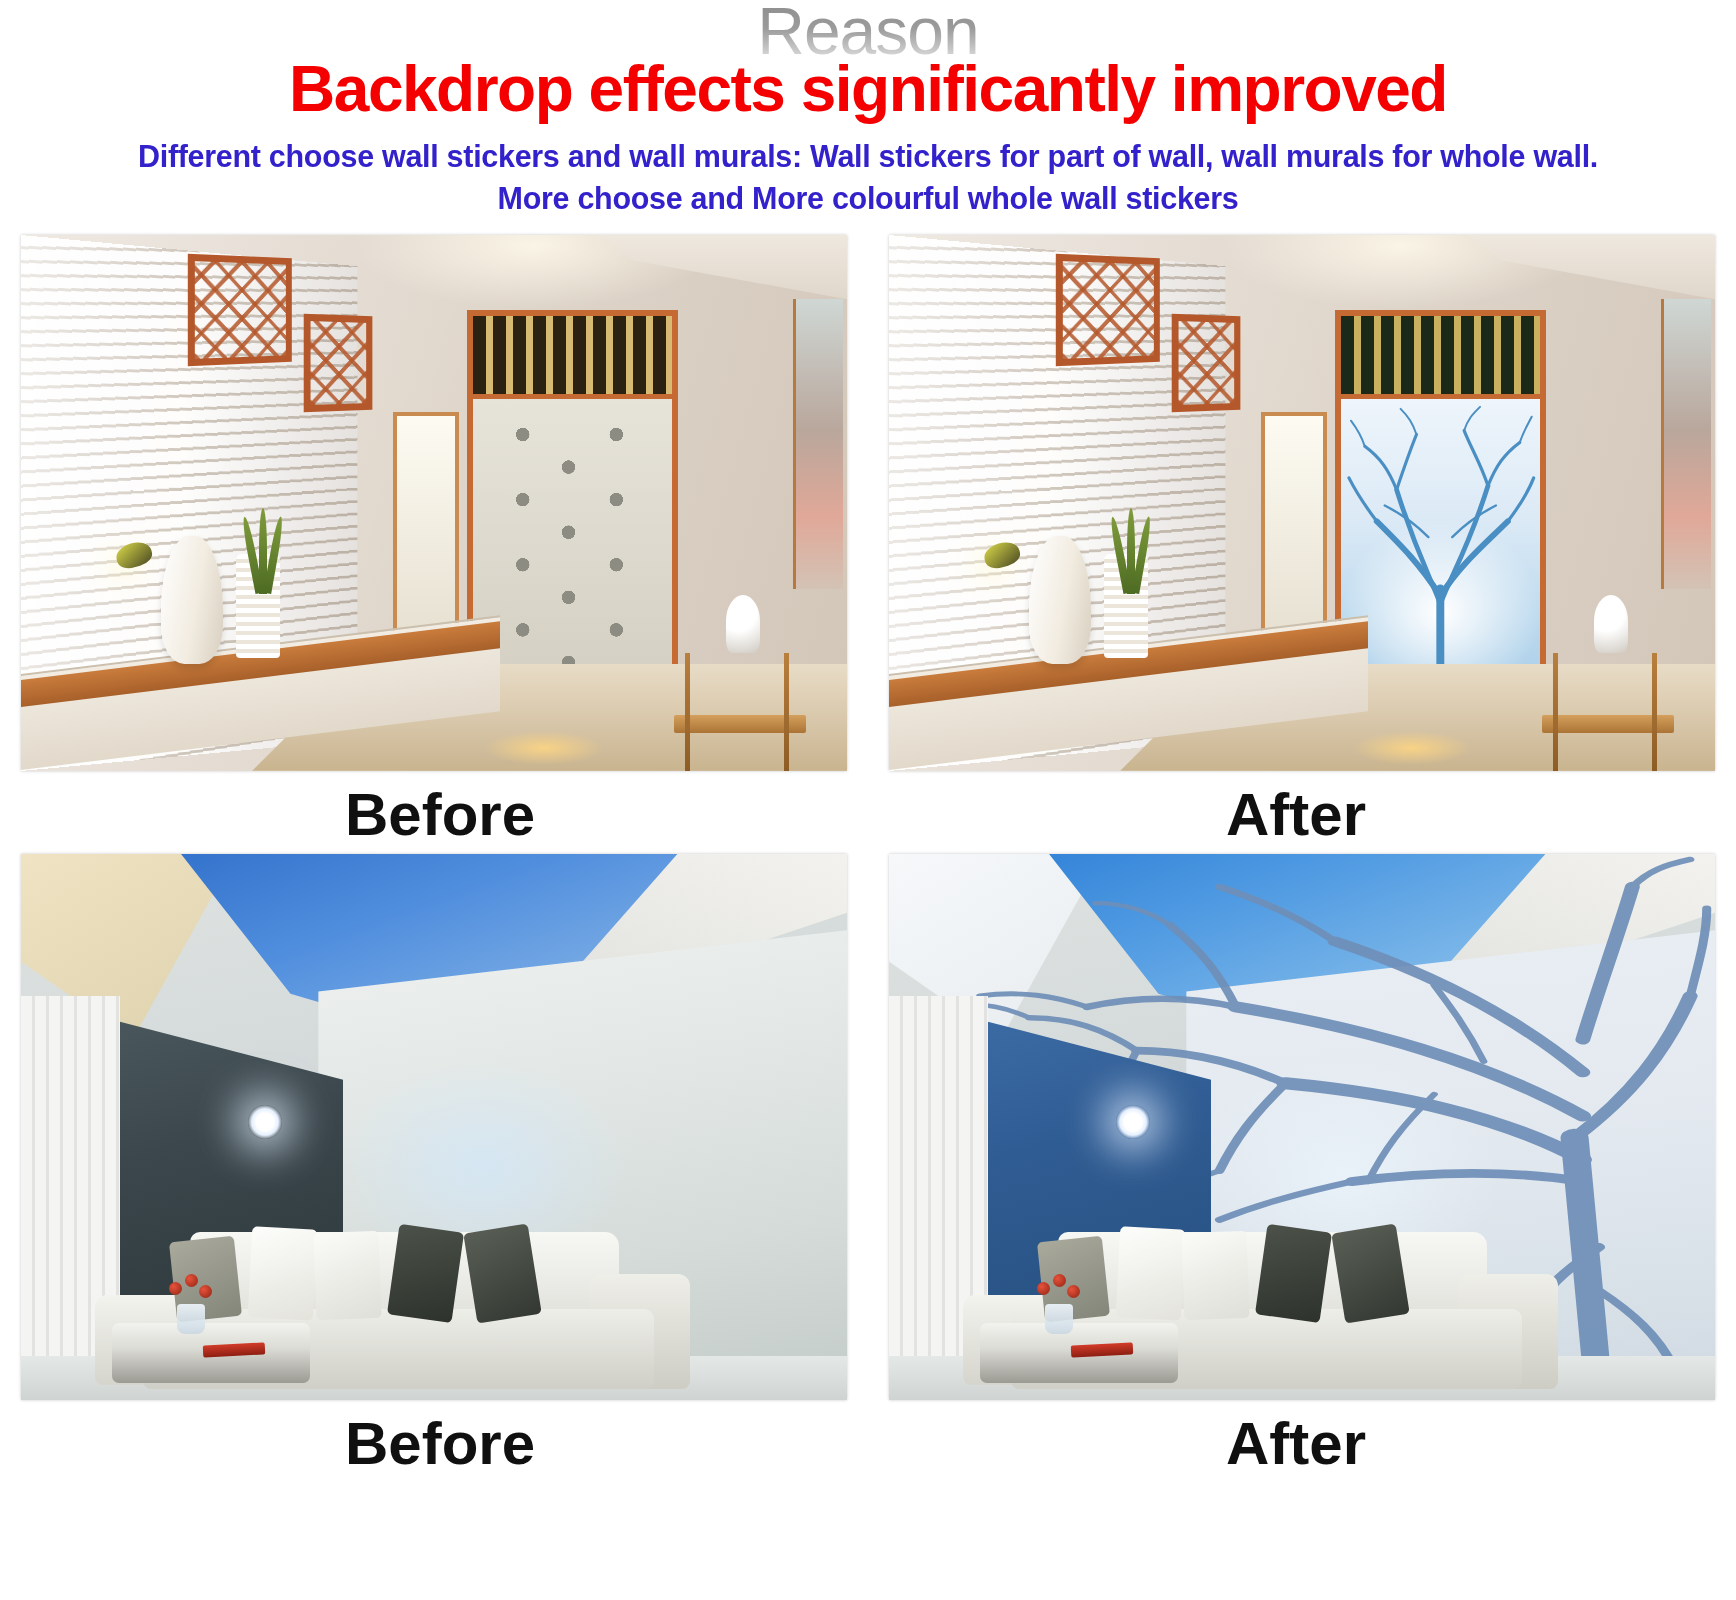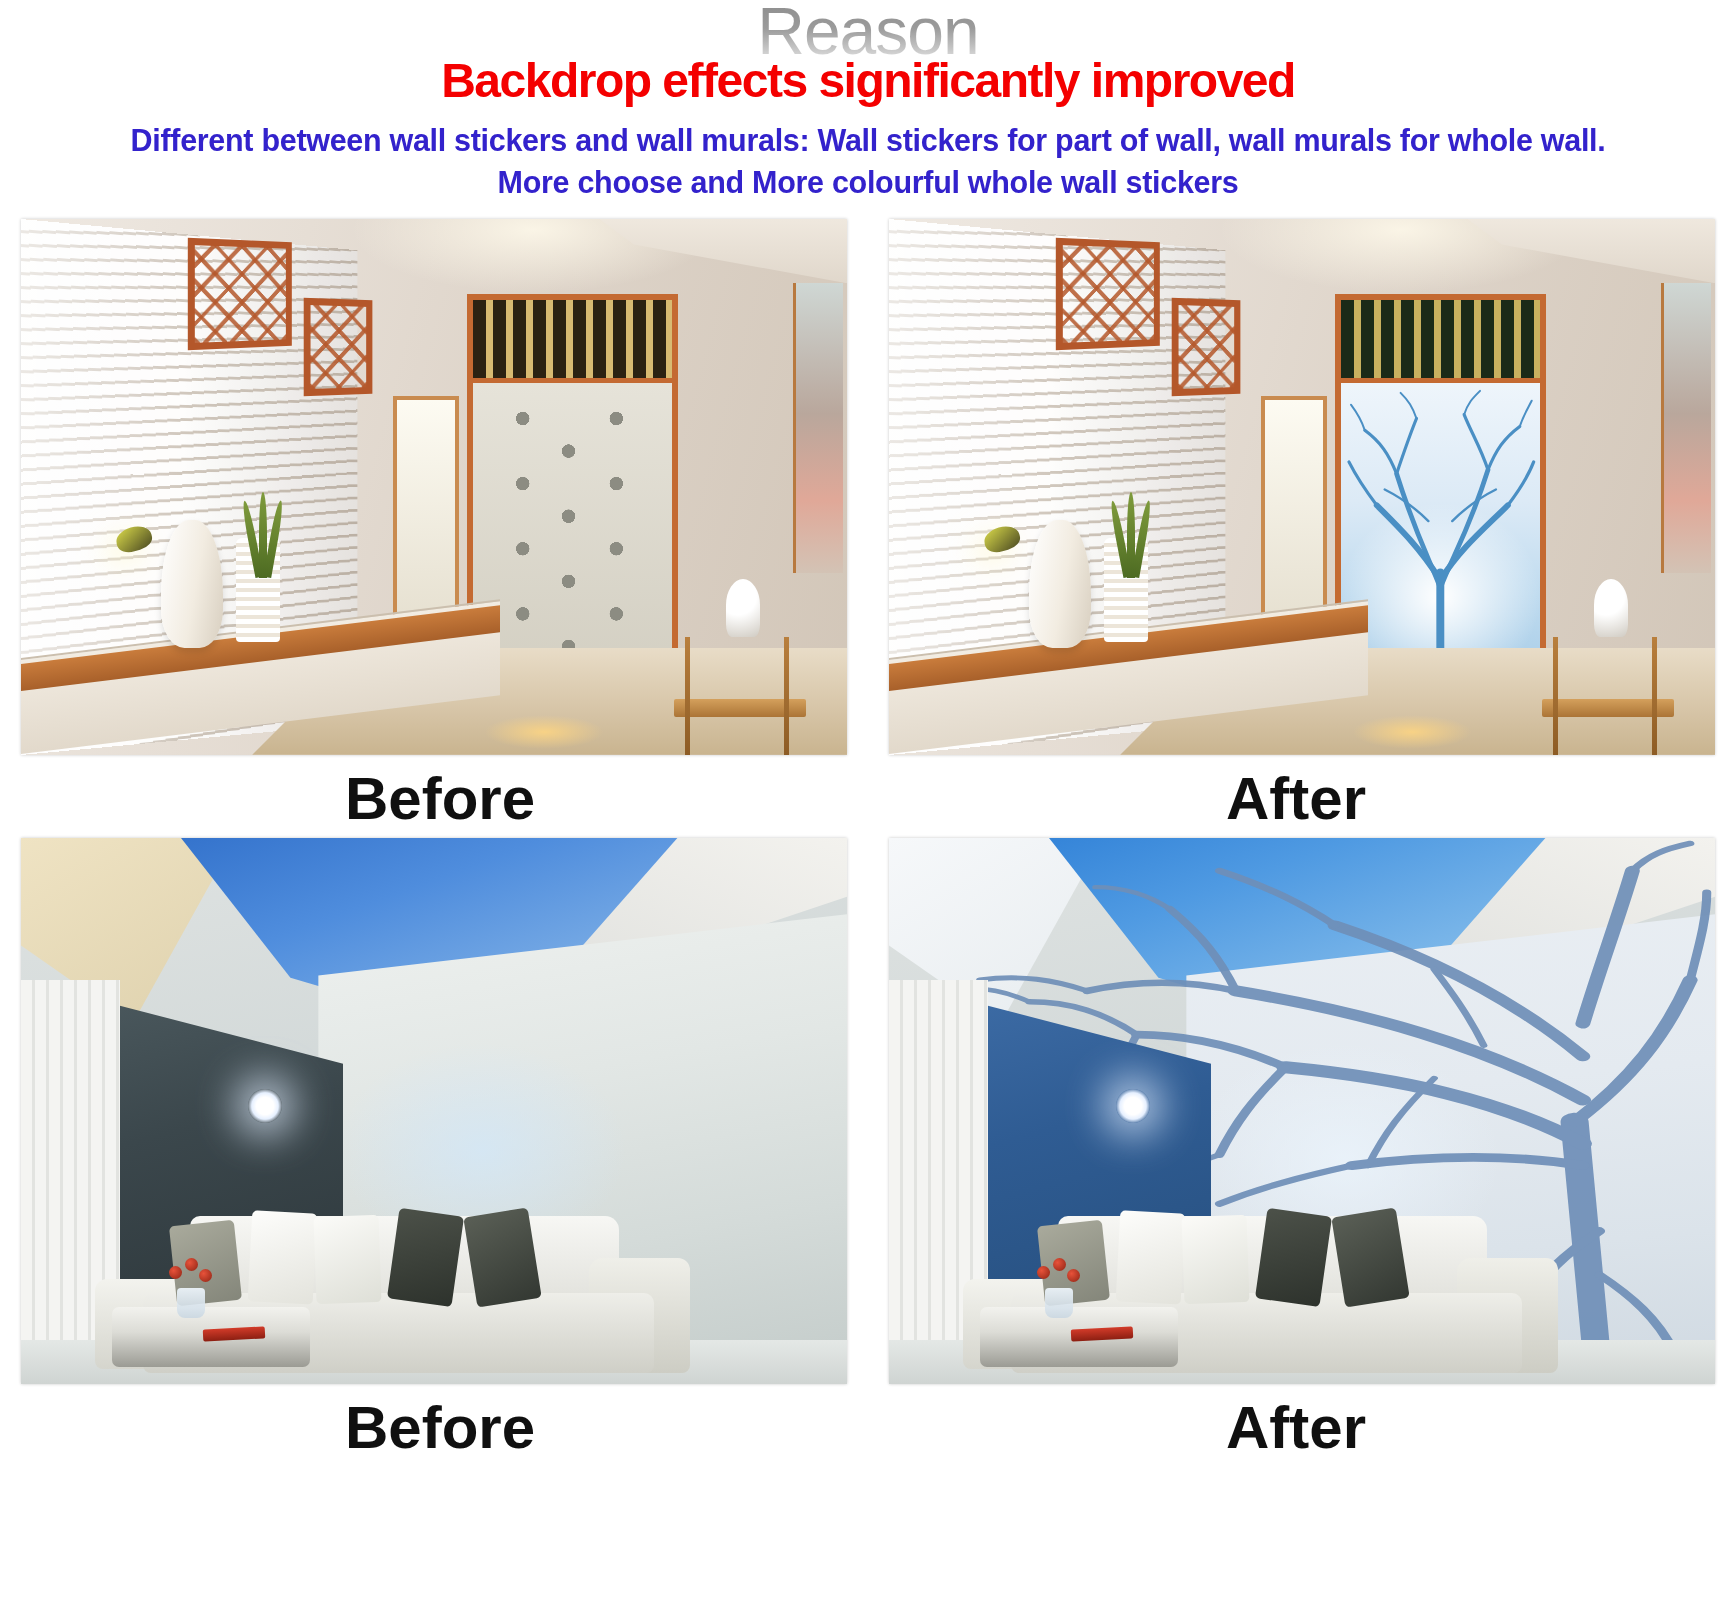--- a/index.html
+++ b/index.html
@@ -29,21 +29,21 @@
     background: linear-gradient(to bottom, #8d8d8d 0%, #9b9b9b 45%, #c9c9c9 80%, #e8e8e8 100%);
     -webkit-background-clip: text;
     background-clip: text;
     color: transparent;
     -webkit-text-fill-color: transparent;
     display: inline-block;
   }
 
   .headline {
     font-family: "Liberation Sans", sans-serif;
-    font-size: 48px;
+    font-size: 64px;
     font-weight: bold;
     color: #f40000;
     line-height: 1.0;
     letter-spacing: -1.5px;
     margin-top: -6px;
     white-space: nowrap;
   }
 
   .subtitle {
     font-family: "Liberation Sans", sans-serif;
@@ -390,21 +390,21 @@
   }
   .tree-svg { position:absolute; inset:0; width:100%; height:100%; pointer-events:none; }
 </style>
 </head>
 <body>
 
 <div class="header">
   <div class="eyebrow-title">Reason</div>
   <div class="headline">Backdrop effects significantly improved</div>
   <div class="subtitle">
-    <span>Different between wall stickers and wall murals: Wall stickers for part of wall, wall murals for whole wall.</span>
+    <span>Different choose wall stickers and wall murals: Wall stickers for part of wall, wall murals for whole wall.</span>
     <span class="line2">More choose and More colourful whole wall stickers</span>
   </div>
 </div>
 
 <div class="panels">
 
   <div class="panel-row">
 
     <div class="panel-cell">
       <div class="photo hall">

